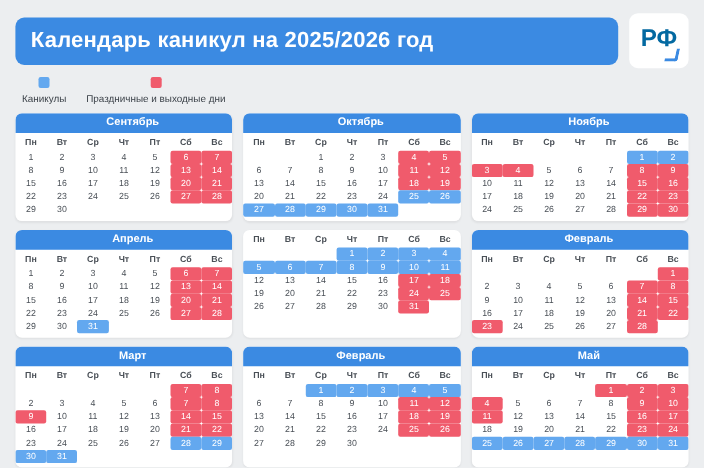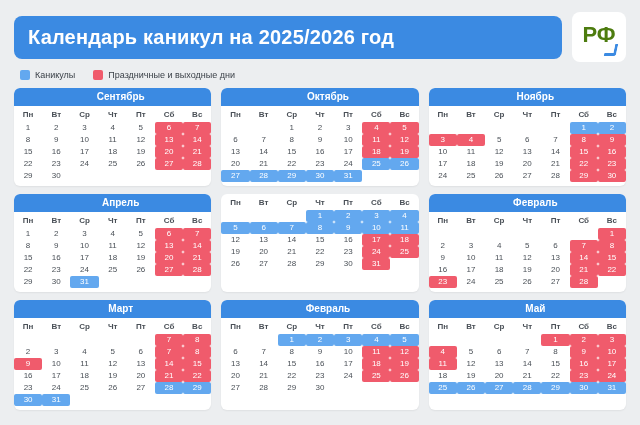--- a/index.html
+++ b/index.html
@@ -37,21 +37,21 @@
   }
   .logo{
     width:54px;height:50px;
     background:#ffffff;
     border-radius:8px;
     position:relative;
     flex:0 0 auto;
     display:flex;align-items:center;justify-content:center;
   }
   .logo .rf{
-    color:#4d7c0f;
+    color:#0369a1;
     font-size:22px;
     font-weight:bold;
     line-height:1;
     position:relative;
     top:-2px;
   }
   .logo .tail{
     position:absolute;
     right:9px;bottom:6px;
     width:9px;height:9px;
@@ -61,21 +61,21 @@
     border-bottom-right-radius:3px;
   }
   
   .legend{
     display:flex;align-items:center;
     gap:18px;
     margin:2px 0 8px 6px;
     font-size:9px;
     color:#3c4249;
   }
-  .legend .item{display:flex;align-items:center;gap:5px;}
+  .legend .item{display:flex;align-items:center;gap:5px;flex-direction:column;}
   .sw{width:10px;height:10px;border-radius:2px;display:inline-block;}
   .sw.blue{background:#63a8ef;}
   .sw.red{background:#f05b6c;}
   
   .months{
     display:grid;
     grid-template-columns:repeat(3,1fr);
     grid-template-rows:repeat(3,auto);
     gap:8px 10px;
   }

